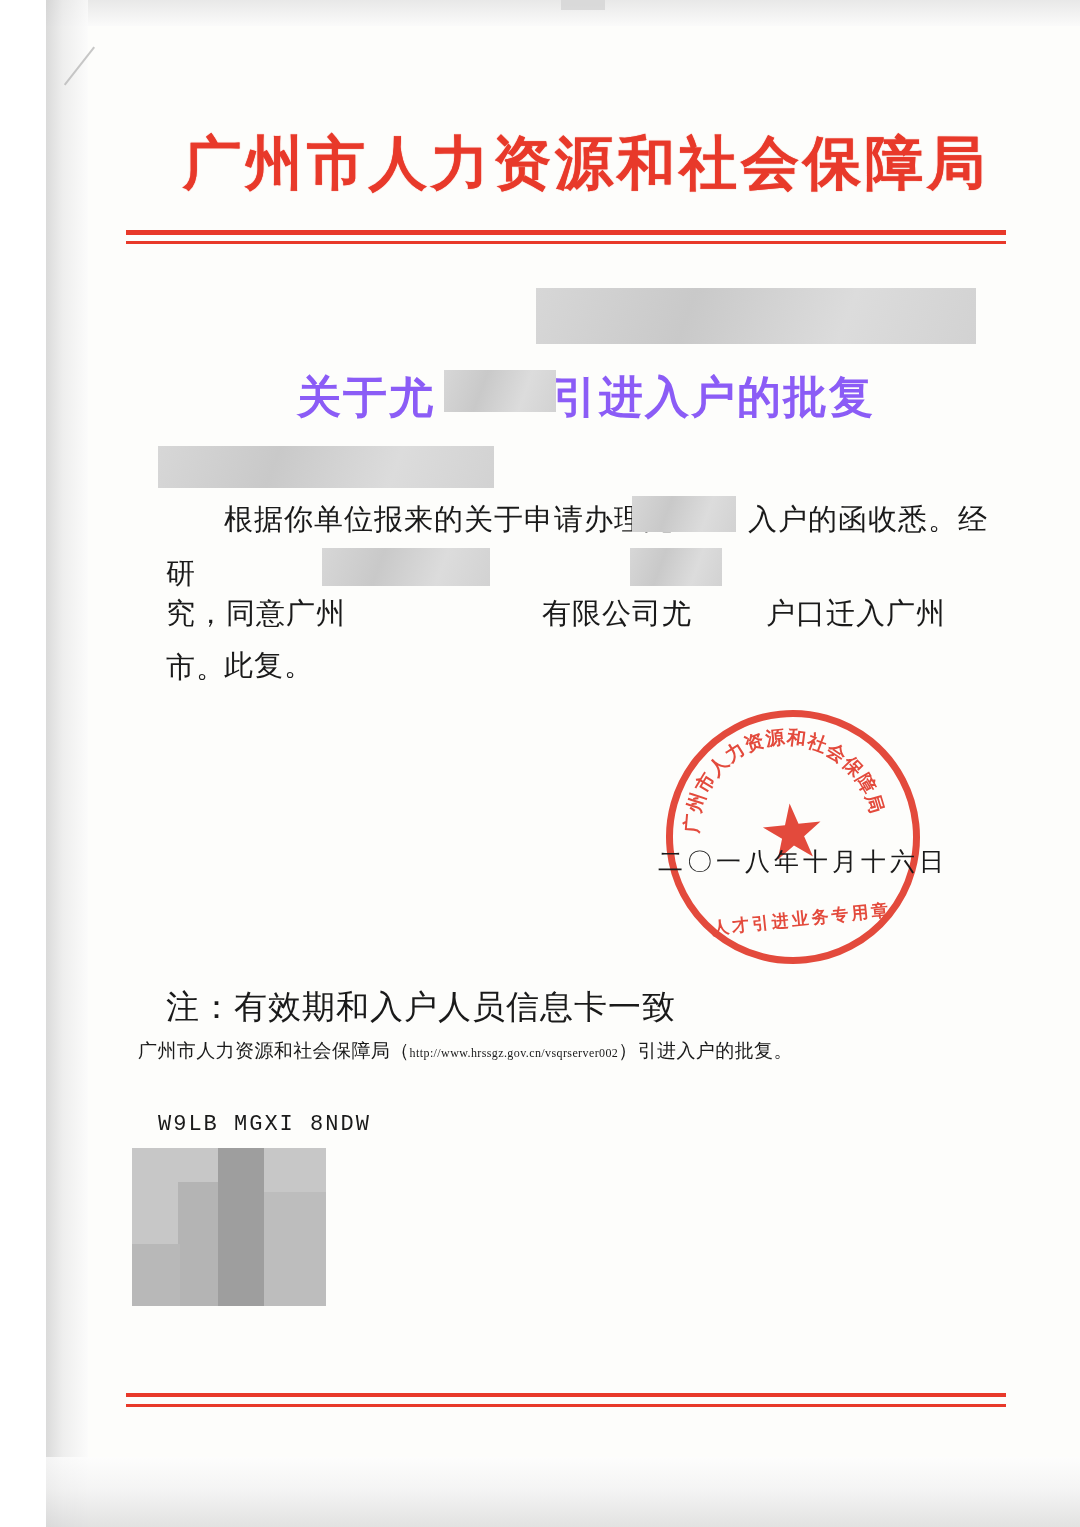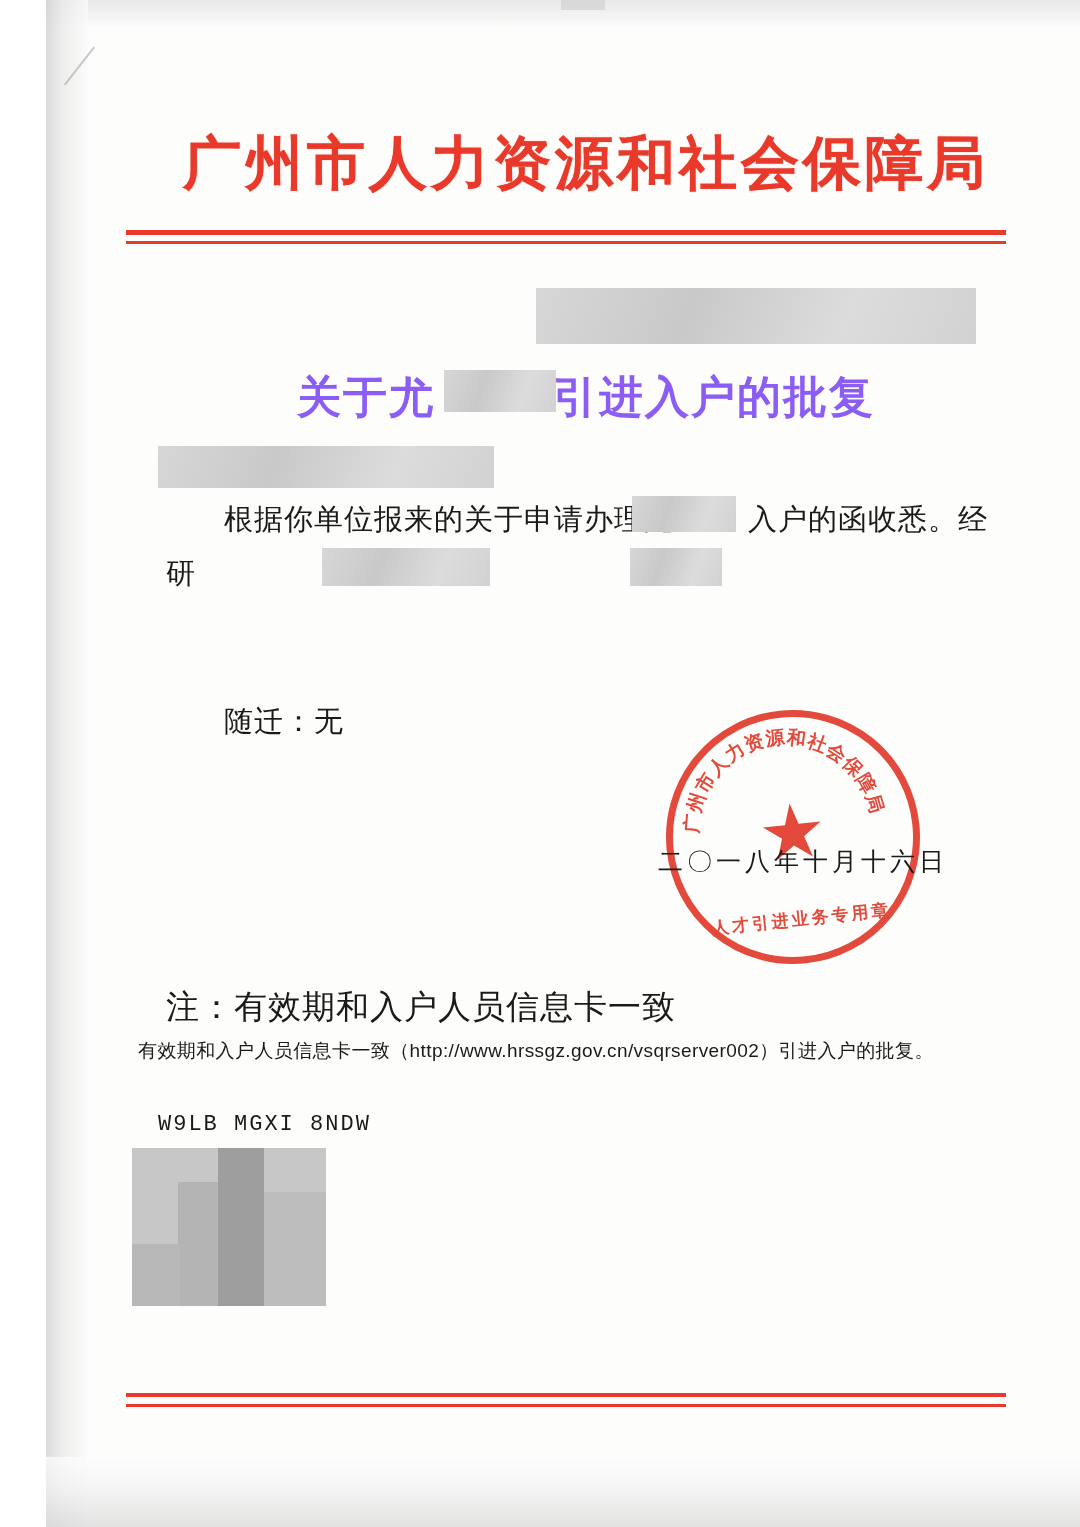--- a/index.html
+++ b/index.html
@@ -203,22 +203,22 @@
     color: #1a1a1a;
   }
   .verify-line {
     position: absolute;
     left: 92px; top: 1038px;
     font-size: 19px;
     color: #1a1a1a;
     letter-spacing: .4px;
   }
   .verify-line .url {
-    font-family: Liberation Sans, sans-serif;
-    font-size: 19px;
+    font-family: Liberation Serif, serif;
+    font-size: 12px;
   }
   .code-line {
     position: absolute;
     left: 112px; top: 1112px;
     font-family: "Liberation Mono", "DejaVu Sans Mono", monospace;
     font-size: 22px;
     letter-spacing: 2px;
     color: #1a1a1a;
   }
 
@@ -261,25 +261,28 @@
   </div>
   <div class="redact soft" style="left:398px; top:370px; width:112px; height:42px;"></div>
 
   <div class="redact soft" style="left:112px; top:446px; width:336px; height:42px;"></div>
 
   <div class="body-text para-1">
     <span>根据你单位报来的关于申请办理尤</span><span class="inline-gap-sm"></span><span>入户的函收悉。经研</span>
   </div>
   <div class="redact soft" style="left:586px; top:496px; width:104px; height:36px;"></div>
 
+  <div class="body-text para-2">
+    <span>究，同意广州</span><span class="inline-gap-lg"></span><span>有限公司尤</span><span class="inline-gap-sm"></span><span>户口迁入广州市。</span>
+  </div>
   <div class="redact soft" style="left:276px; top:548px; width:168px; height:38px;"></div>
   <div class="redact soft" style="left:584px; top:548px; width:92px; height:38px;"></div>
 
-
-  <div class="body-text" style="top:694px; text-indent:58px;">随迁：无</div>
+  <div class="body-text para-3">此复。</div>
+
 
   <div class="seal">
     <div class="seal-inner">
       <svg class="seal-arc" viewBox="0 0 226 226">
         <defs>
           <path id="arcpath" d="M 26,113 A 87,87 0 0 1 200,113"></path>
         </defs>
         <text>
           <textPath href="#arcpath" startOffset="50%" text-anchor="middle">广州市人力资源和社会保障局</textPath>
         </text>
@@ -287,21 +290,21 @@
       <div class="seal-star">★</div>
       <div class="seal-bottom-text">人才引进业务专用章</div>
     </div>
   </div>
 
   <div class="date-line">二〇一八年十月十六日</div>
 
   <div class="note-line">注：有效期和入户人员信息卡一致</div>
 
   <div class="verify-line">
-    <span>有效期和入户人员信息卡一致（</span><span class="url">http://www.hrssgz.gov.cn/vsqrserver002</span><span>）引进入户的批复。</span>
+    <span>广州市人力资源和社会保障局（</span><span class="url">http://www.hrssgz.gov.cn/vsqrserver002</span><span>）引进入户的批复。</span>
   </div>
 
   <div class="code-line">W9LB MGXI 8NDW</div>
 
   <div class="barcode-block">
     <div class="bc-a"></div>
     <div class="bc-c"></div>
     <div class="bc-b"></div>
     <div class="bc-d"></div>
     <div class="bc-e"></div>

